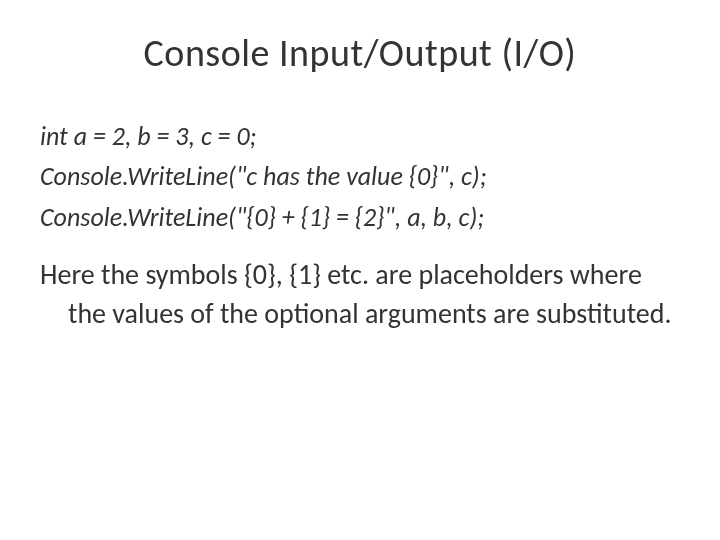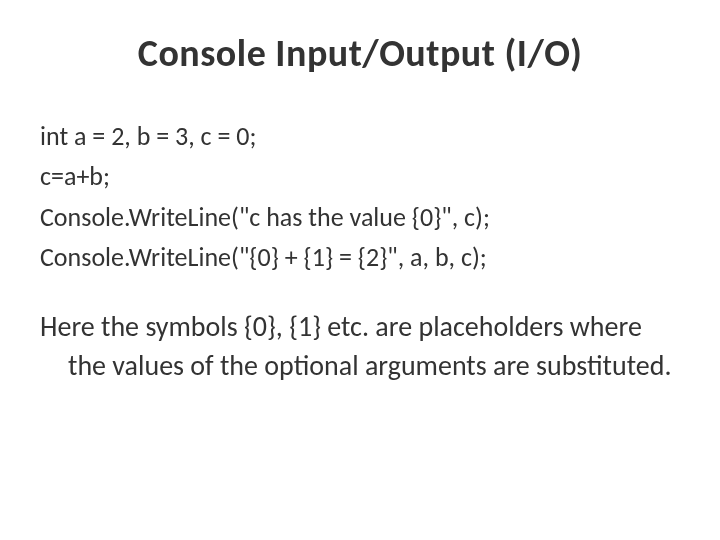--- a/index.html
+++ b/index.html
@@ -10,29 +10,30 @@
     body {
       width: 720px;
       height: 540px;
       background: #ffffff;
       font-family: Calibri, 'Segoe UI', Arial, sans-serif;
       color: #333333;
       padding: 30px 40px;
     }
     .title {
       font-size: 38px;
-      font-weight: 700;
+      font-weight: 400;
       text-align: center;
       color: #333333;
       margin-bottom: 40px;
       letter-spacing: 0.5px;
     }
     .code-block {
       margin-left: 0px;
-      margin-bottom: 30px;
+      margin-bottom: 18px;
+      font-style: italic;
     }
     .code-line {
       font-size: 26px;
       line-height: 1.55;
       color: #333333;
       font-weight: 400;
     }
     .explanation {
       font-size: 28px;
       line-height: 1.4;
@@ -42,18 +43,17 @@
       margin-left: 28px;
     }
   </style>
 </head>
 <body>
 
 <h1 class="title">Console Input/Output (I/O)</h1>
 
 <div class="code-block">
   <div class="code-line">int a = 2, b = 3, c = 0;</div>
-  <div class="code-line">c=a+b;</div>
   <div class="code-line">Console.WriteLine("c has the value {0}", c);</div>
   <div class="code-line">Console.WriteLine("{0} + {1} = {2}", a, b, c);</div>
 </div>
 
 <p class="explanation">Here the symbols {0}, {1} etc. are placeholders where the values of the optional arguments are substituted.</p>
 
 </body></html>

